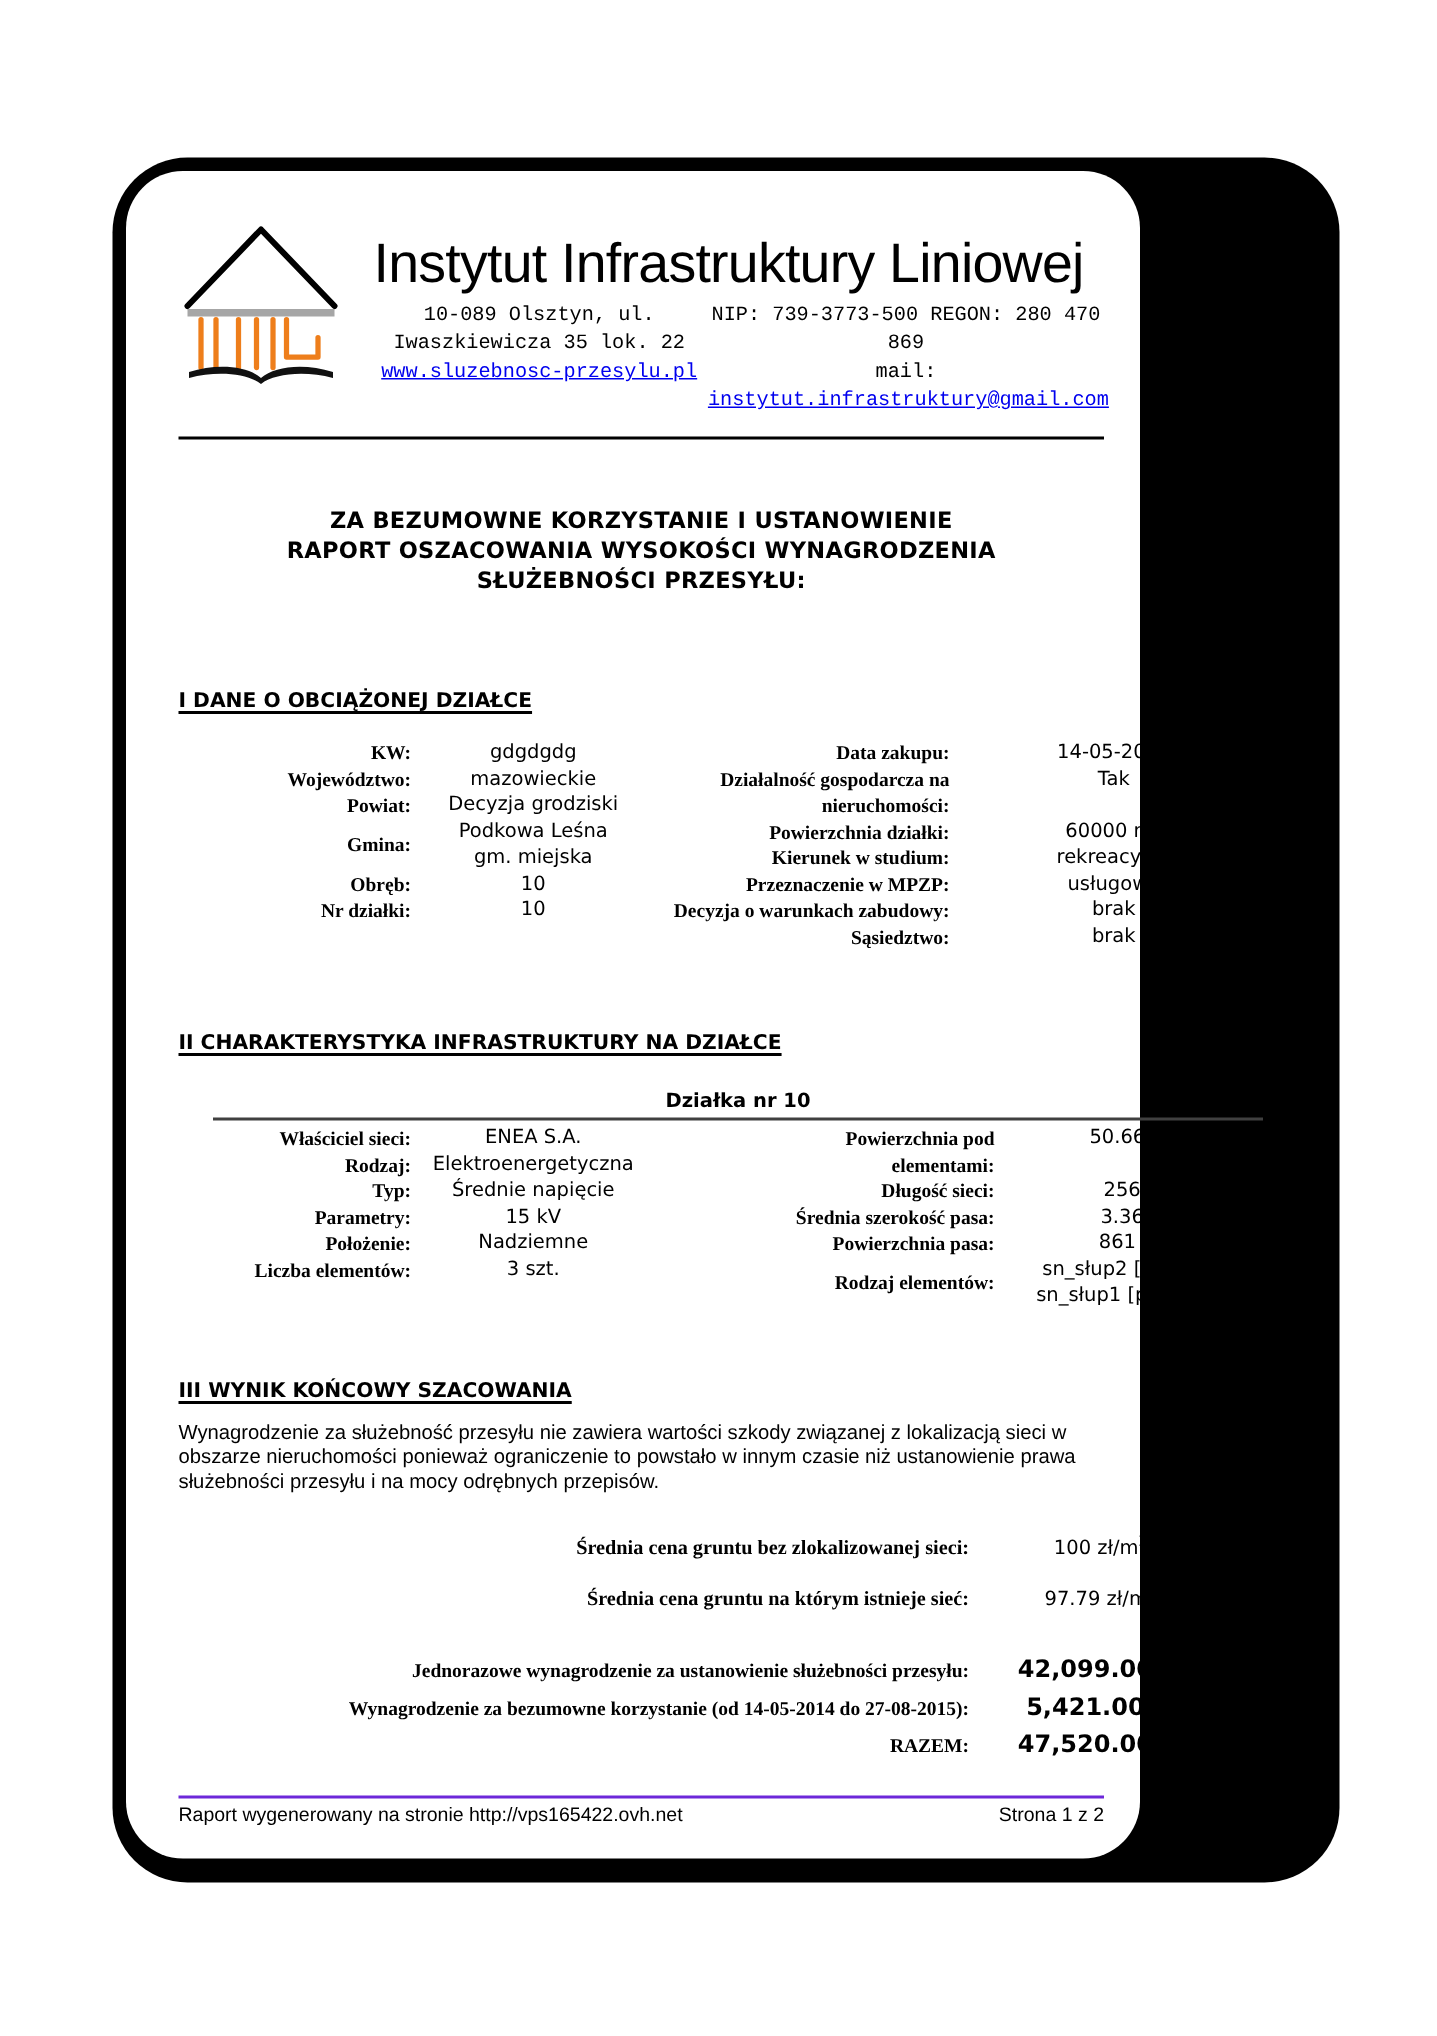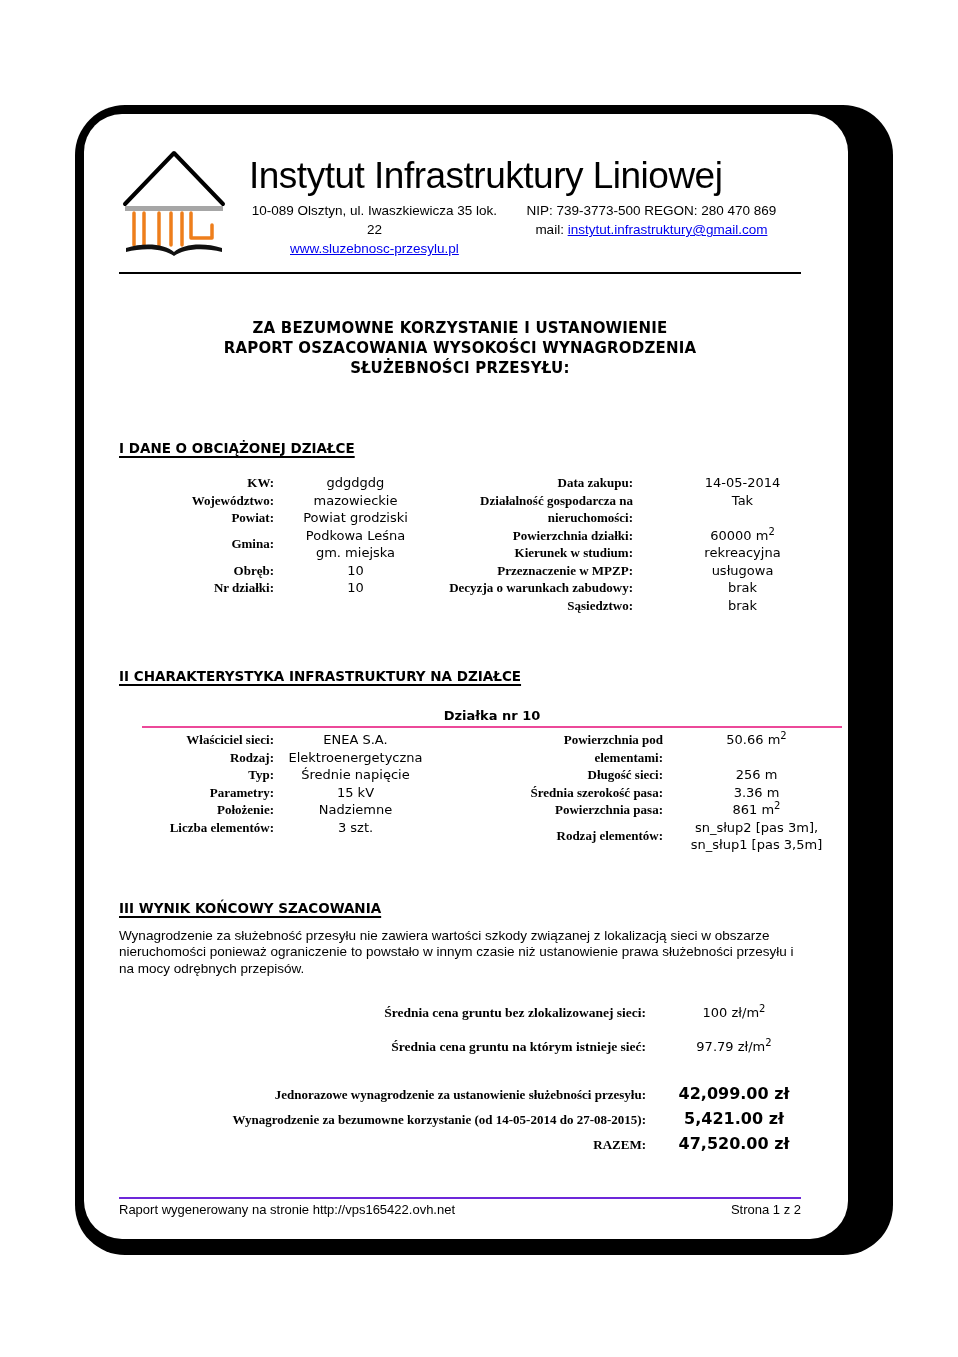--- a/index.html
+++ b/index.html
@@ -5,37 +5,37 @@
   html,body { margin:0; padding:0; background:#fff; }
   body {
     width:958px; height:1357px; position:relative;
     font-family:"DejaVu Sans", sans-serif; color:#000;
   }
   .sheet {
     position:absolute; left:75px; top:105px; width:818px; height:1150px;
     background:var(--page-border, #000); border-radius:50px;
   }
   .paper {
-    position:absolute; left:9px; top:9px; width:764px; height:1125px;
+    position:absolute; left:9px; top:9px; width:676px; height:1125px;
     background:#fff; border-radius:38px; box-sizing:border-box;
-    padding:32px 47px 22px 35px;
+    padding:32px 24px 22px 35px;
     display:flex; flex-direction:column;
   }
   
   .header { display:flex; gap:18px; }
   .logo { width:110px; height:112px; flex:0 0 auto; }
   .header-right { flex:1; min-width:0; }
   .org-name {
     font-family:"Liberation Sans", sans-serif;
     font-size:37px; letter-spacing:-0.5px; white-space:nowrap;
     margin-top:10px; margin-left:2px; line-height:40px;
   }
   .contact-row {
     display:flex; margin-top:5px;
-    font-family:Liberation Sans, sans-serif; font-size:13.5px; line-height:19px;
+    font-family:Liberation Mono, monospace; font-size:13.5px; line-height:19px;
   }
   .contact-left  { width:46%; text-align:center; }
   .contact-right { width:54%; text-align:center; }
   .link { color:var(--link-blue,#0000EE); text-decoration:underline; cursor:pointer; }
   .rule { border:none; border-top:2px solid #000; margin:14px 0 0 0; }
 
   
   .report-title {
     margin-top:44px; text-align:center; font-weight:bold;
     font-size:15px; line-height:20px; letter-spacing:0.2px;
@@ -55,21 +55,21 @@
   .half { display:grid; font-size:13px; line-height:17.5px; }
   .lbl { font-weight:bold; text-align:right; white-space:pre-line; padding-right:8px; box-sizing:border-box;font-family:Liberation Serif, serif; }
   .val { text-align:center; white-space:pre-line; }
   sup { font-size:10px; line-height:0; }
 
   .fields1 { margin-top:18px; }
   .half-l1 { width:310px; grid-template-columns:163px 147px; }
   .half-r1 { width:415px; grid-template-columns:212px 203px; }
 
   .tbl-title { width:700px; margin:24px 0 0 23px; text-align:center; font-weight:bold; font-size:13px; }
-  .tbl { width:700px; margin-left:23px; margin-top:3px; border-top:2px solid #ec4899; padding-top:3px; }
+  .tbl { width:700px; margin-left:23px; margin-top:3px; border-top:2px solid #404040; padding-top:3px; }
   .half-l2 { width:287px; grid-template-columns:140px 147px; }
   .half-r2 { width:413px; grid-template-columns:242px 171px; }
 
   
   .para {
     margin-top:12px; font-family:"Liberation Sans", sans-serif;
     font-size:13.5px; line-height:16.5px;
   }
   .prices {
     margin-top:28px; display:grid; grid-template-columns:535px 160px;
@@ -135,21 +135,21 @@
     </div>
 
     <div class="sec-heading sec1-heading">I DANE O OBCIĄŻONEJ DZIAŁCE</div>
     <div class="pairs fields1">
       <div class="half half-l1">
         <div class="lbl">KW:</div>
         <div class="val"><span>gdgdgdg</span></div>
         <div class="lbl">Województwo:</div>
         <div class="val"><span>mazowieckie</span></div>
         <div class="lbl">Powiat:</div>
-        <div class="val"><span>Powiat grodziski</span></div>
+        <div class="val"><span>Decyzja grodziski</span></div>
         <div class="lbl" style="align-self:center">Gmina:</div>
         <div class="val"><span>Podkowa Leśna
 gm. miejska</span></div>
         <div class="lbl">Obręb:</div>
         <div class="val"><span>10</span></div>
         <div class="lbl">Nr działki:</div>
         <div class="val"><span>10</span></div>
       </div>
       <div class="half half-r1">
         <div class="lbl">Data zakupu:</div>

